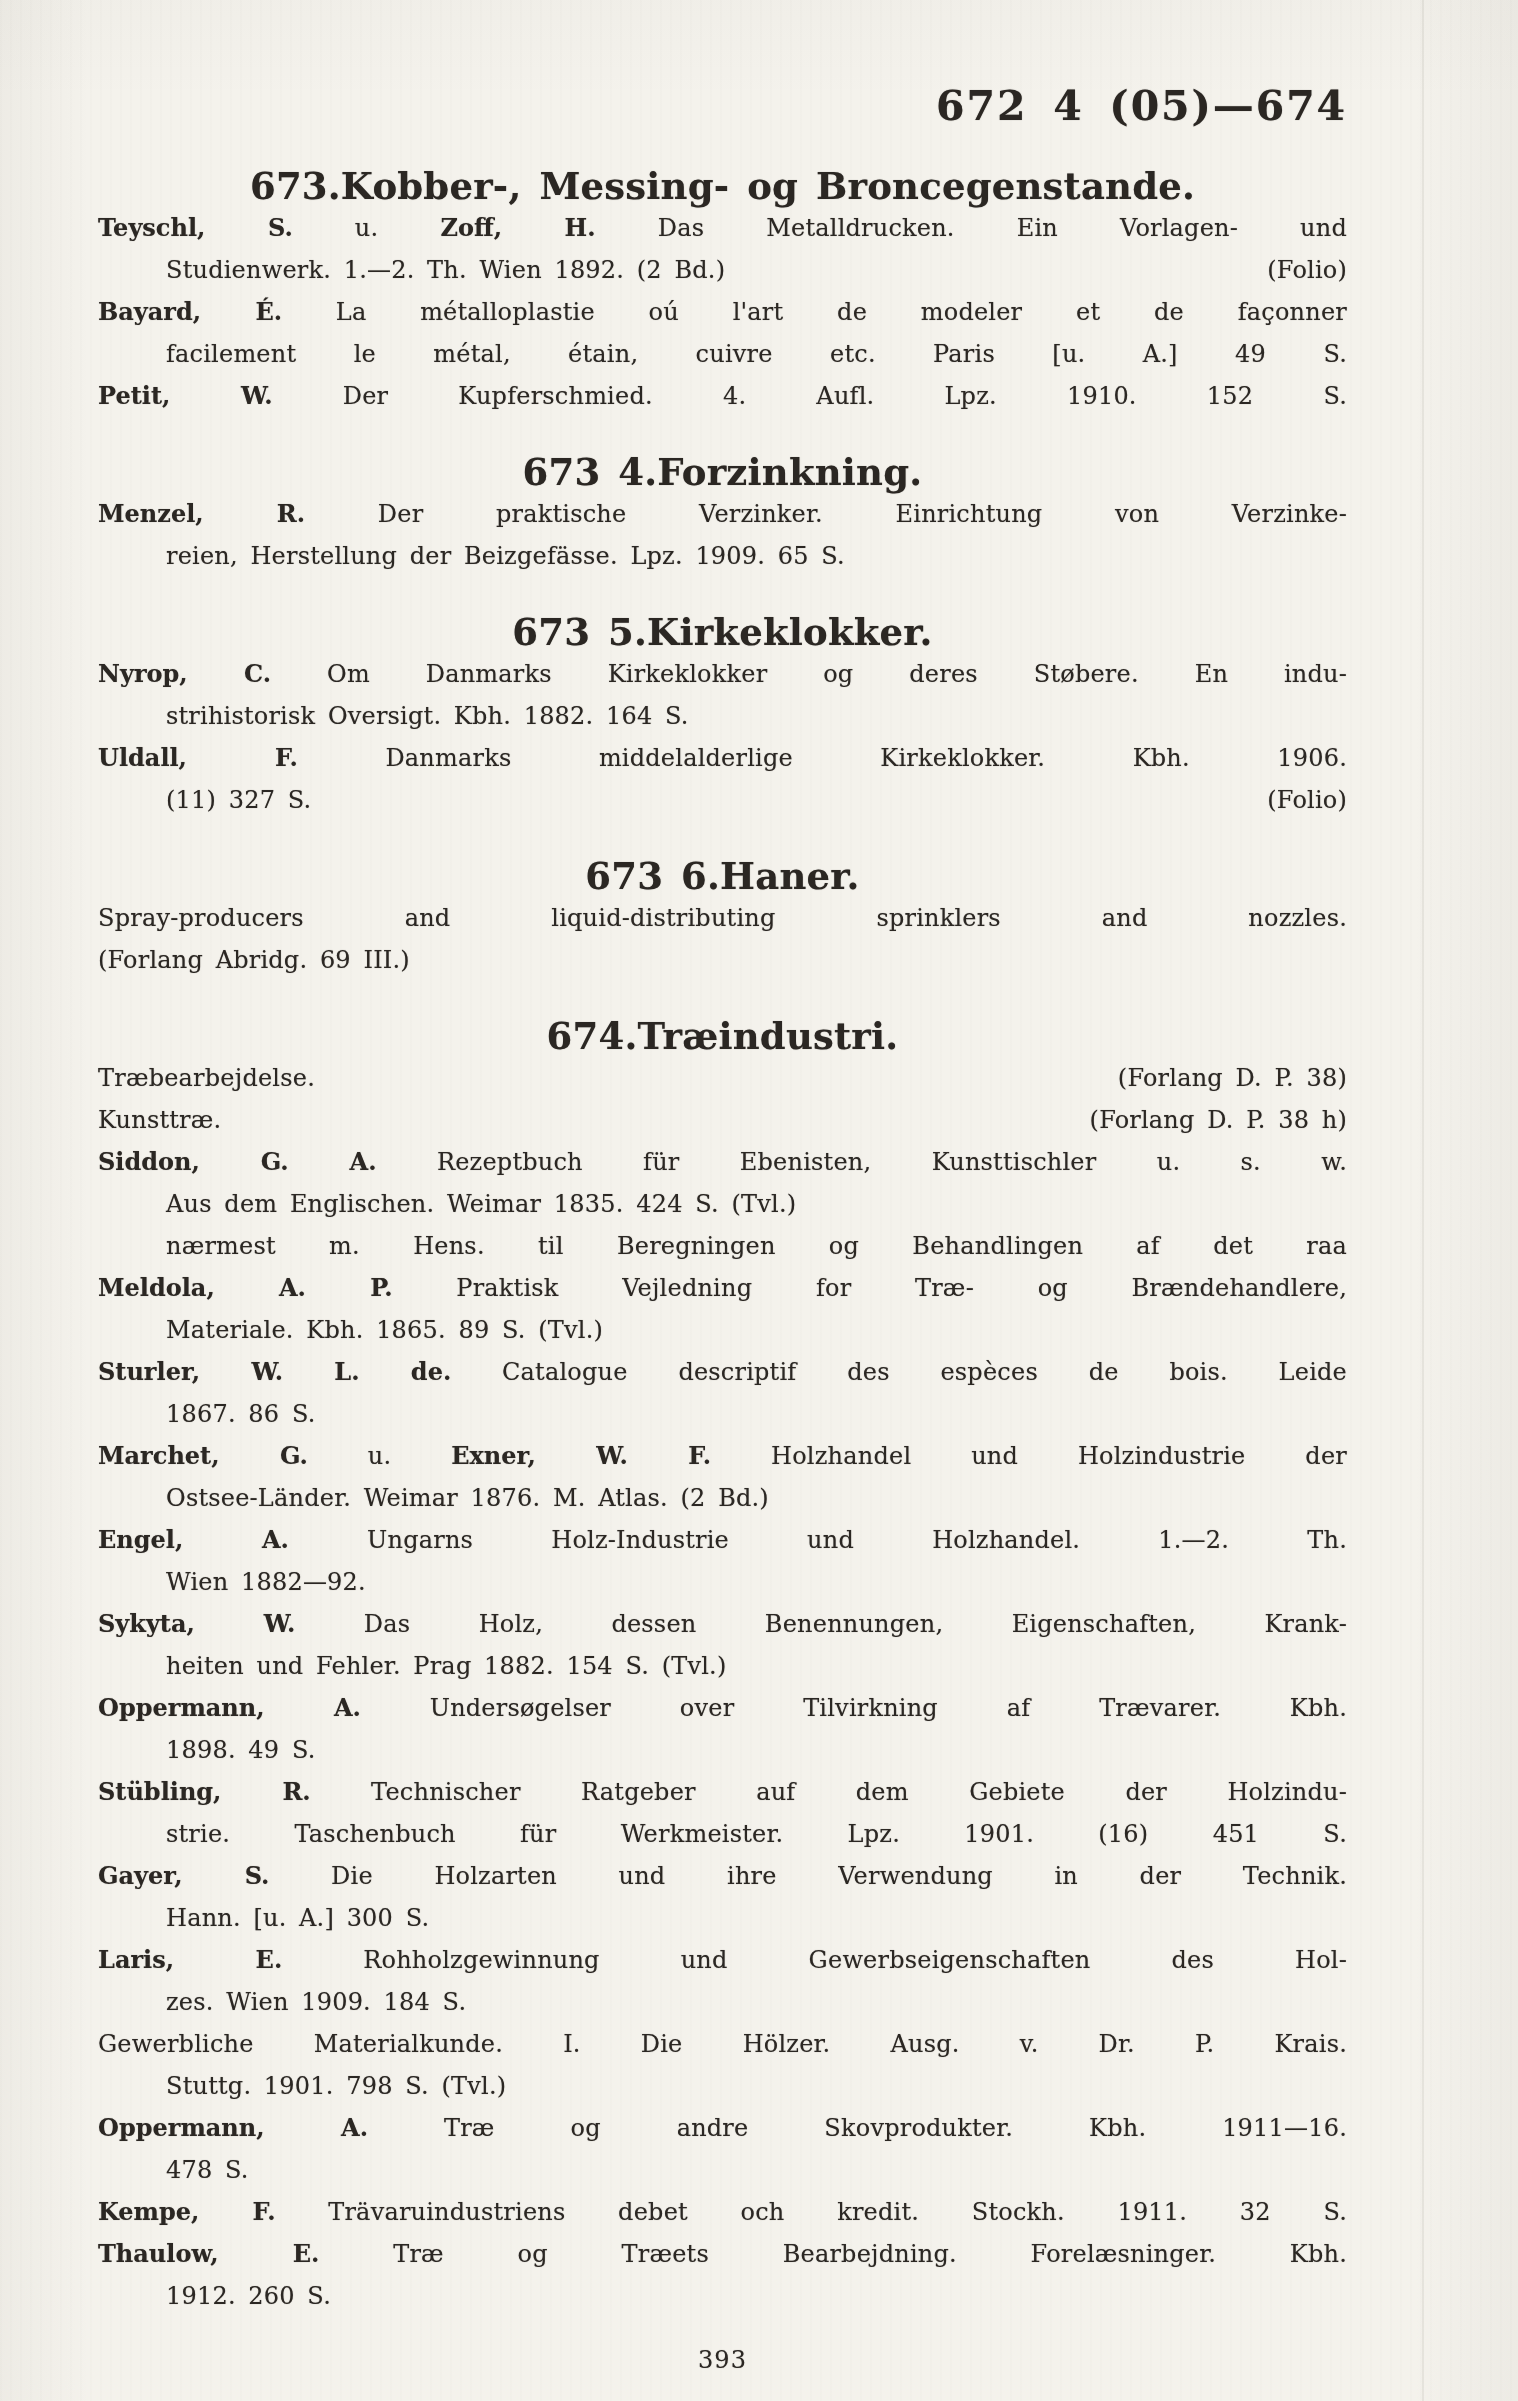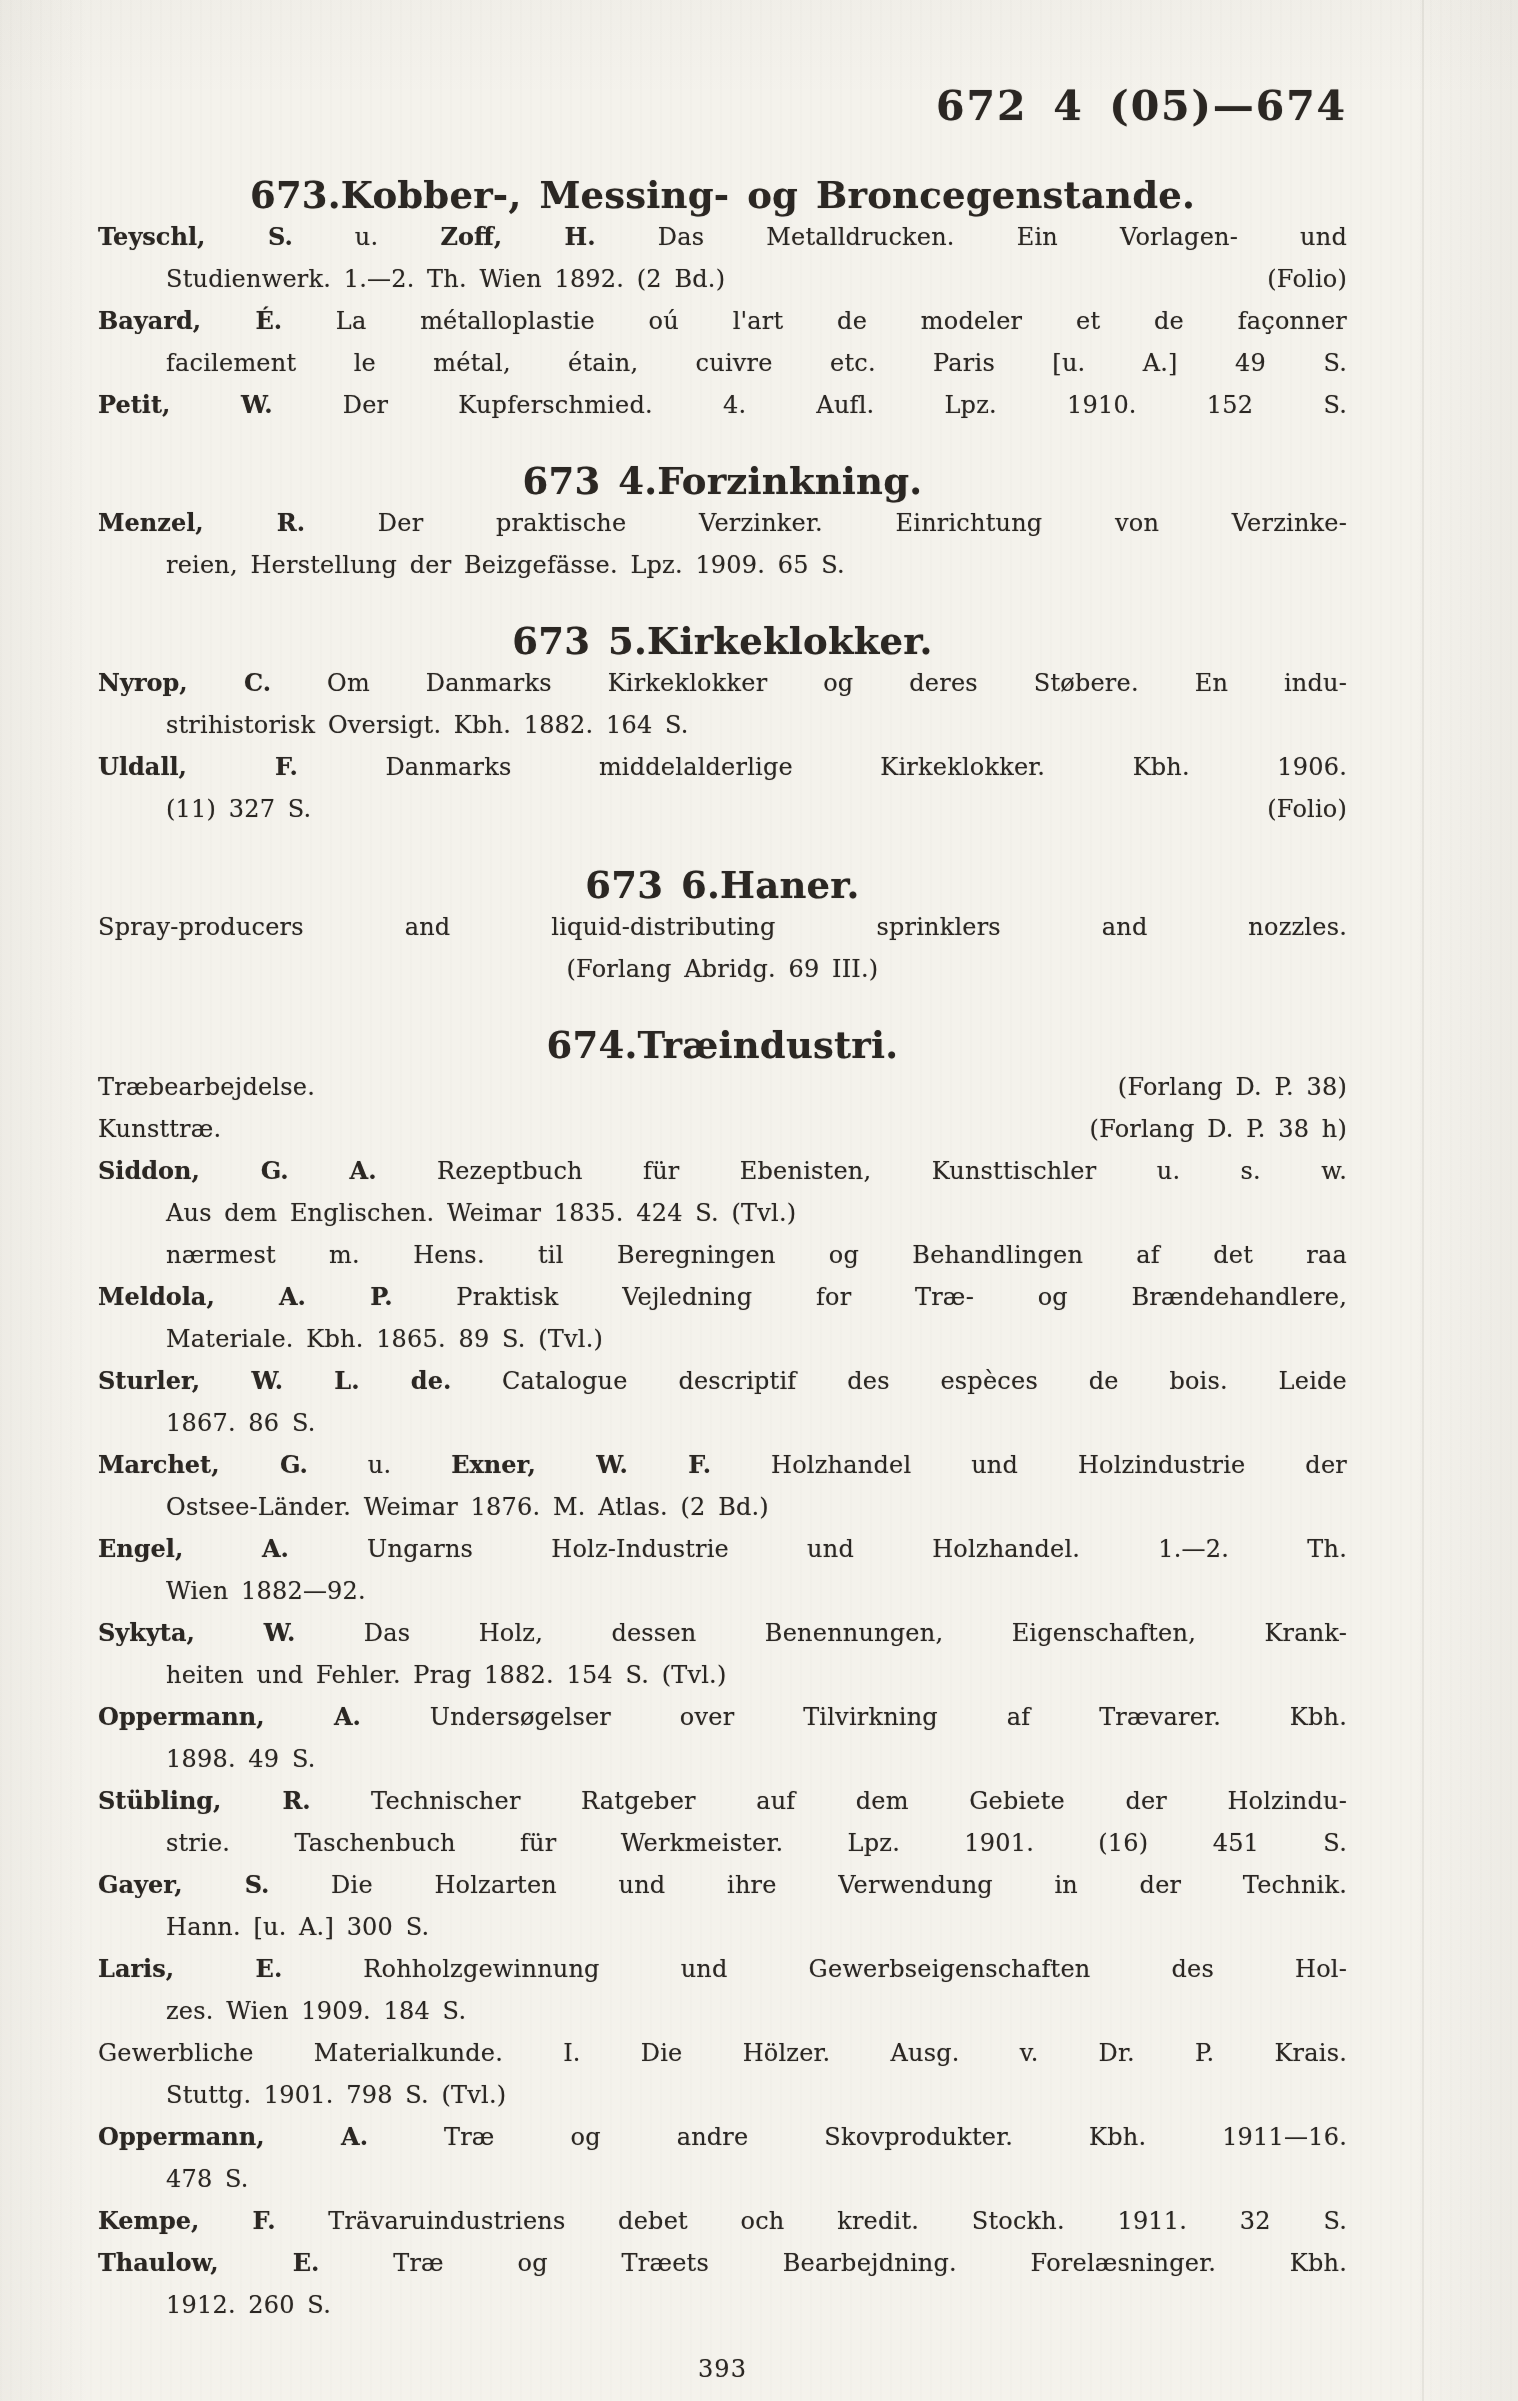--- a/index.html
+++ b/index.html
@@ -23,21 +23,21 @@
   .content{
     position:absolute;left:98px;top:82px;width:1249px;
   }
   .page-header{
     font-weight:bold;
     font-size:41px;
     line-height:48px;
     text-align:right;
     letter-spacing:1.9px;
     word-spacing:9.6px;
-    margin-bottom:44px;
+    margin-bottom:35px;
     text-shadow:0 0 1px rgba(43,39,35,0.5);
   }
   .rows{}
   .row{
     min-height:42px;
     line-height:42px;
     font-size:24px;
     word-spacing:4.8px;
     letter-spacing:0.2px;
     text-shadow:0 0 1px rgba(43,39,35,0.42);
@@ -45,21 +45,21 @@
   }
   .row .b{font-weight:bold;letter-spacing:0;}
   .row.justify{text-align:justify;text-align-last:justify;}
   .row.indent{padding-left:68px;}
   .row.split{display:flex;justify-content:space-between;align-items:flex-end;}
   .row.section{
     display:flex;justify-content:center;align-items:baseline;
     font-weight:bold;font-size:37px;
   }
   .row.gap{margin-top:34px;}
-  .row.note{text-align:center;}
+  .row.note{text-align:left;}
   .page-footer{
     margin-top:29px;
     text-align:center;
     font-size:24px;
     letter-spacing:1px;
     text-shadow:0 0 1px rgba(43,39,35,0.4);
   }
 </style>
 </head>
 <body>

